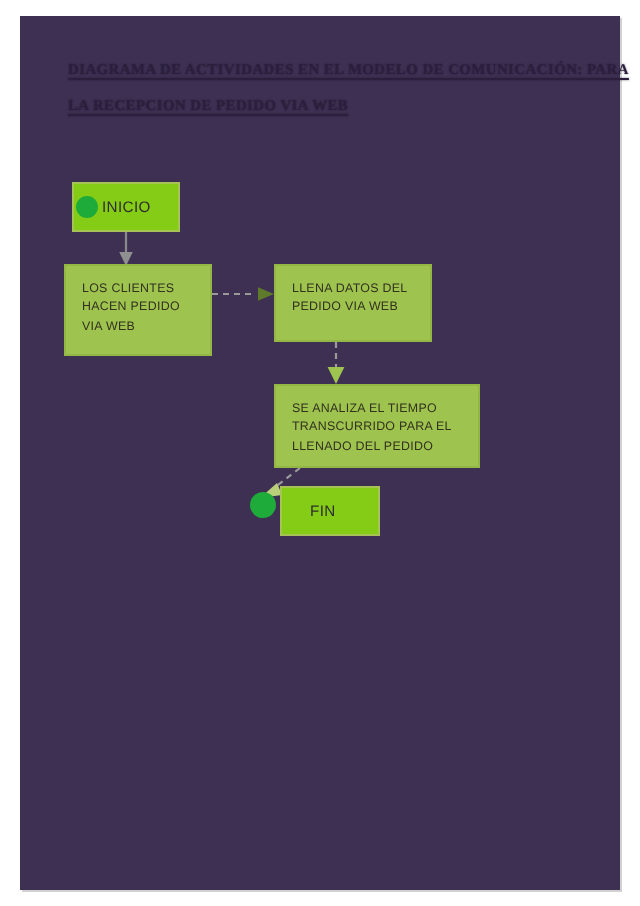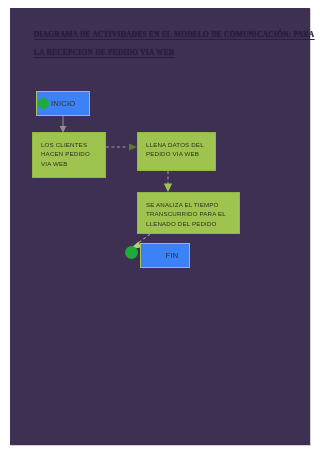--- a/index.html
+++ b/index.html
@@ -54,21 +54,21 @@
     height: 437px;
   }
 
   .node {
     position: absolute;
     box-sizing: border-box;
   }
 
   
   .term {
-    background: #3b82f6;
+    background: #84cc16;
     border: 1.1px solid #a8c355;
     display: flex;
     align-items: center;
   }
   .term .label {
     font-size: 7.6px;
     color: #2d2d2d;
     letter-spacing: 0.2px;
     padding-left: 14px;
   }
@@ -155,19 +155,19 @@
       <div class="line">LLENA DATOS DEL</div>
       <div class="line">PEDIDO VIA WEB</div>
     </div>
 
     <div class="node act" style="left:127px; top:184px; width:103px; height:42px;">
       <div class="line">SE ANALIZA EL TIEMPO</div>
       <div class="line">TRANSCURRIDO PARA EL</div>
       <div class="line">LLENADO DEL PEDIDO</div>
     </div>
 
-    <div class="node term" style="left:130px; top:235px; width:50px; height:25px;justify-content:center;">
+    <div class="node term" style="left:130px; top:235px; width:50px; height:25px;">
       <span class="label">FIN</span>
     </div>
     <div class="bullet" style="left:115px; top:238px; width:13px; height:13px;"></div>
 
   </div>
 </div>
 
 </body></html>

